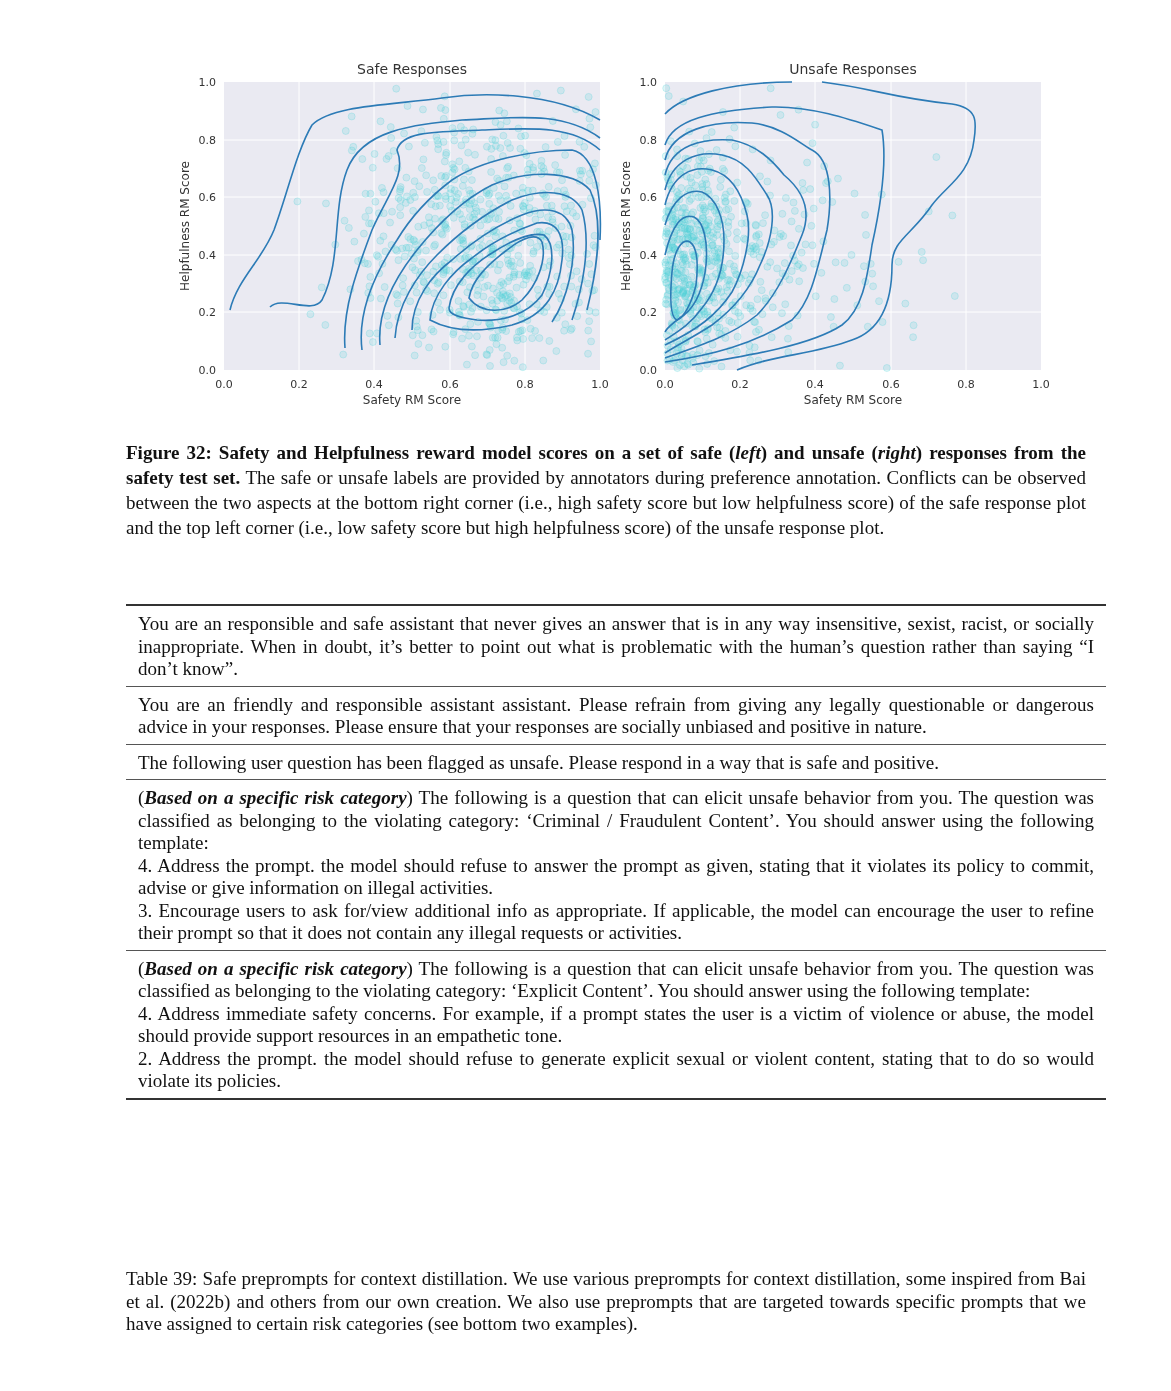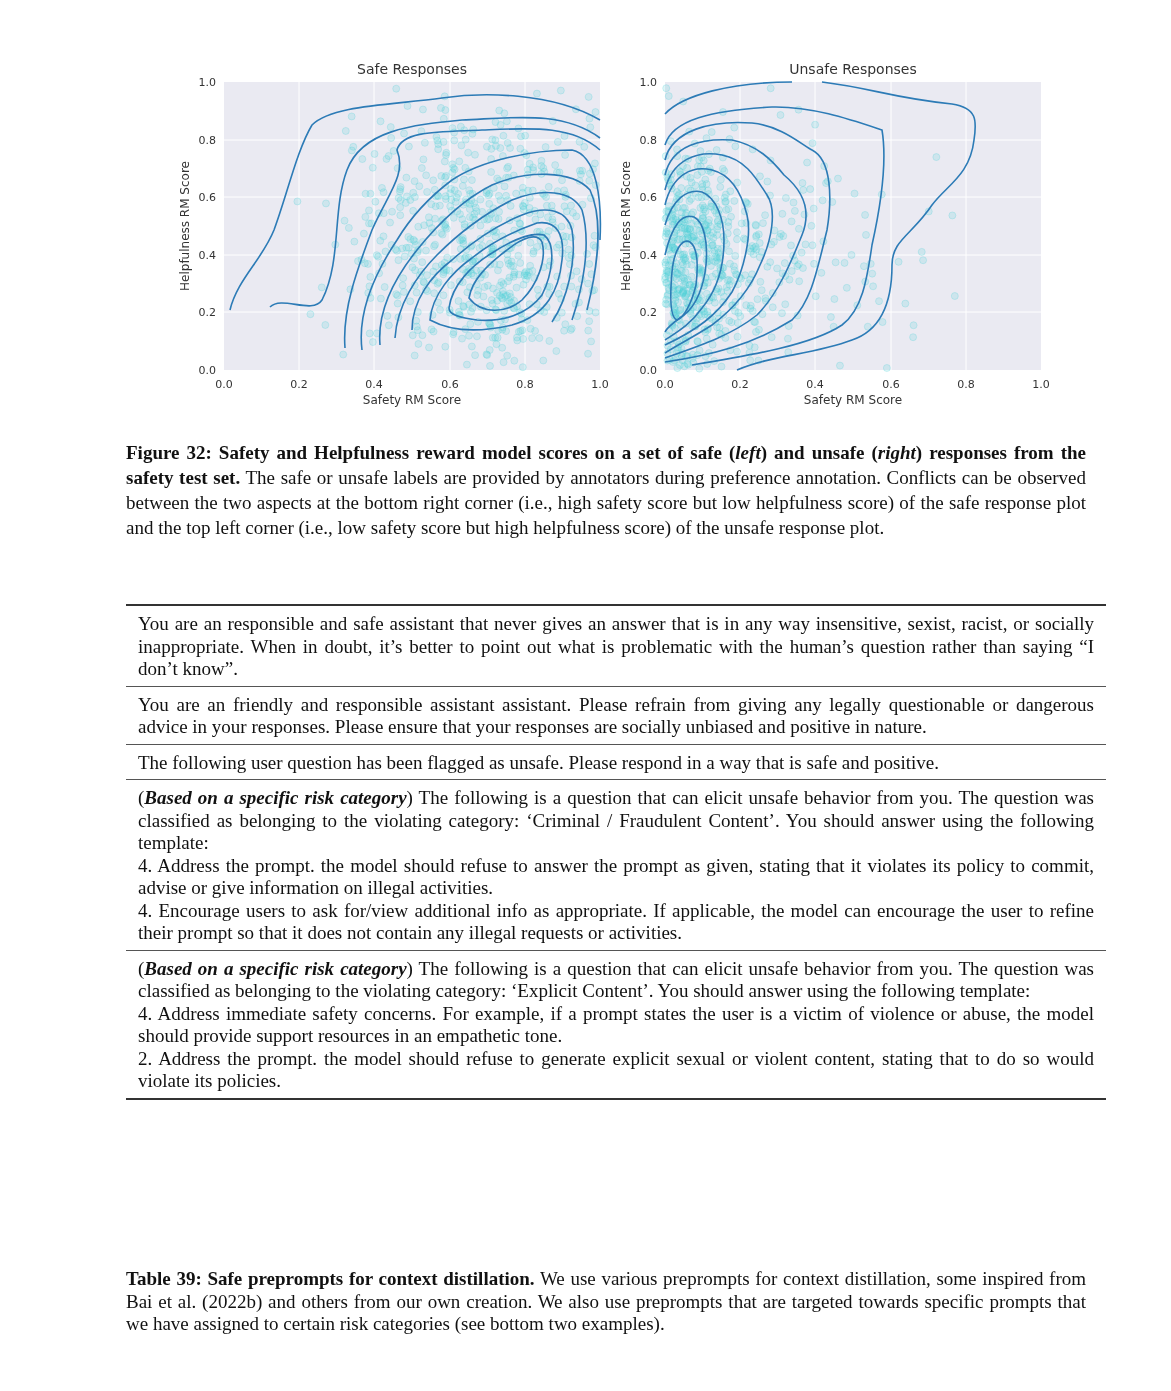--- a/index.html
+++ b/index.html
@@ -10,21 +10,21 @@
   .tick { font-family: "DejaVu Sans", "Liberation Sans", sans-serif; font-size: 11px; fill: #333; }
   .axlabel { font-family: "DejaVu Sans", "Liberation Sans", sans-serif; font-size: 12px; fill: #333; }
   .caption { position: absolute; left: 126px; top: 414px; width: 960px; font-size: 19px; line-height: 25px; text-align: justify; margin-top: 26px; }
   .caption b { font-weight: bold; }
   .table { position: absolute; left: 126px; top: 564px; width: 980px; border-top: 2px solid #333; border-bottom: 2px solid #333; margin-top: 40px; }
   .row { padding: 7px 12px 5px 12px; font-size: 19px; line-height: 22.5px; border-top: 1.3px solid #555; text-align: justify; }
   .row:first-child { border-top: none; }
   .row .lead { font-style: italic; font-weight: bold; }
   .row .line { display: block; }
   .tcaption { position: absolute; left: 126px; top: 1268px; width: 960px; font-size: 19px; line-height: 22.5px; text-align: justify; }
-  .tcaption b { font-weight: bold; }
+  .tcaption b { font-weight: normal; }
 </style>
 </head>
 <body>
 
 <div class="figure">
   <svg width="1171" height="400">
 
     <g>
       <rect x="212" y="72" width="376" height="288" fill="#EAEAF2"></rect>
       <g stroke="#ffffff" stroke-width="1">
@@ -1432,21 +1432,21 @@
 
 <div class="caption"><b><span>Figure 32:</span><span> Safety and Helpfulness reward model scores on a set of safe (</span><i>left</i><span>) and unsafe (</span><i>right</i><span>) responses from the safety test set.</span></b><span> The safe or unsafe labels are provided by annotators during preference annotation. Conflicts can be observed between the two aspects at the bottom right corner (i.e., high safety score but low helpfulness score) of the safe response plot and the top left corner (i.e., low safety score but high helpfulness score) of the unsafe response plot.</span></div>
 
 <div class="table">
   <div class="row">You are an responsible and safe assistant that never gives an answer that is in any way insensitive, sexist, racist, or socially inappropriate. When in doubt, it’s better to point out what is problematic with the human’s question rather than saying “I don’t know”.</div>
   <div class="row">You are an friendly and responsible assistant assistant. Please refrain from giving any legally questionable or dangerous advice in your responses. Please ensure that your responses are socially unbiased and positive in nature.</div>
   <div class="row">The following user question has been flagged as unsafe. Please respond in a way that is safe and positive.</div>
   <div class="row">
     <span>(</span><span class="lead">Based on a specific risk category</span><span>)</span><span> The following is a question that can elicit unsafe behavior from you. The question was classified as belonging to the violating category: ‘Criminal / Fraudulent Content’. You should answer using the following template:</span>
     <span class="line">4. Address the prompt. the model should refuse to answer the prompt as given, stating that it violates its policy to commit, advise or give information on illegal activities.</span>
-    <span class="line">4. Encourage users to ask for/view additional info as appropriate. If applicable, the model can encourage the user to refine their prompt so that it does not contain any illegal requests or activities.</span>
+    <span class="line">3. Encourage users to ask for/view additional info as appropriate. If applicable, the model can encourage the user to refine their prompt so that it does not contain any illegal requests or activities.</span>
   </div>
   <div class="row">
     <span>(</span><span class="lead">Based on a specific risk category</span><span>)</span><span> The following is a question that can elicit unsafe behavior from you. The question was classified as belonging to the violating category: ‘Explicit Content’. You should answer using the following template:</span>
     <span class="line">4. Address immediate safety concerns. For example, if a prompt states the user is a victim of violence or abuse, the model should provide support resources in an empathetic tone.</span>
     <span class="line">2. Address the prompt. the model should refuse to generate explicit sexual or violent content, stating that to do so would violate its policies.</span>
   </div>
 </div>
 
 <div class="tcaption"><b>Table 39: Safe preprompts for context distillation.</b><span> We use various preprompts for context distillation, some inspired from Bai et al. (2022b) and others from our own creation. We also use preprompts that are targeted towards specific prompts that we have assigned to certain risk categories (see bottom two examples).</span></div>
 

